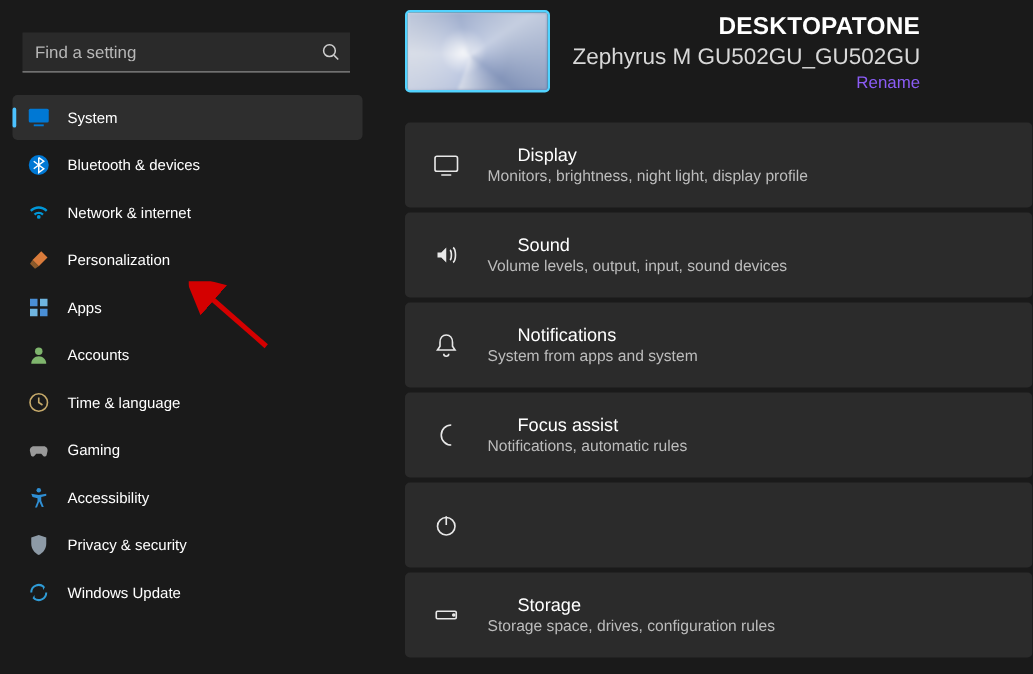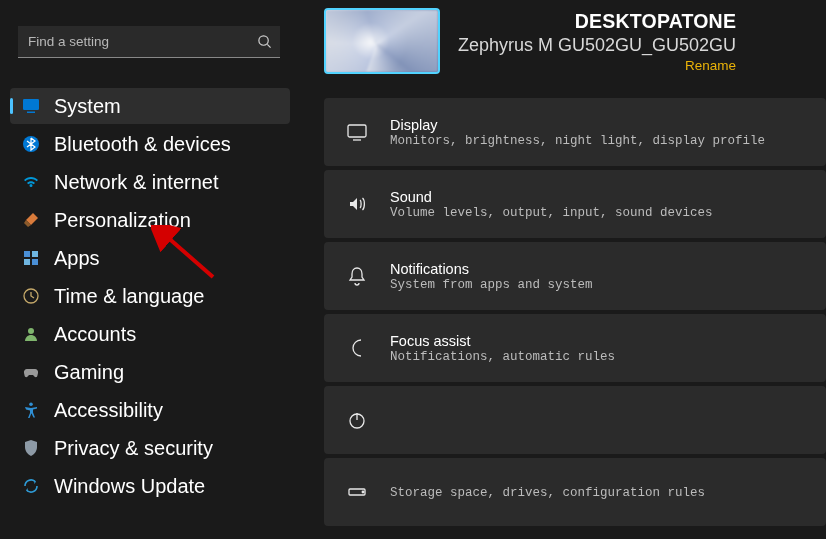--- a/index.html
+++ b/index.html
@@ -11,21 +11,21 @@
       overflow: hidden;
       position: relative;
     }
     .sidebar {
       position: absolute;
       left: 0; top: 0;
       width: 300px; height: 539px;
       padding-top: 26px;
     }
     .search-wrap {
-      margin: 0 18px 30px 18px;
+      margin: 0 18px 18px 18px;
       position: relative;
     }
     .search {
       width: 262px;
       height: 32px;
       background: #2a2a2a;
       border: none;
       border-bottom: 1px solid #888;
       color: #fff;
       padding: 0 34px 0 10px;
@@ -41,21 +41,21 @@
     }
     .nav { list-style: none; padding: 0 10px; }
     .nav-item {
       display: flex; align-items: center;
       height: 36px;
       padding: 0 12px;
       margin: 2px 0;
       border-radius: 4px;
       position: relative;
       cursor: pointer;
-      font-size: 20px;
+      font-size: 12px;
     }
     .nav-item.selected { background: #2e2e2e; }
     .nav-item.selected::before {
       content: "";
       position: absolute;
       left: 0; top: 10px;
       width: 3px; height: 16px;
       background: #4cc2ff;
       border-radius: 2px;
     }
@@ -87,38 +87,38 @@
       content: "";
       position: absolute; inset: 0;
       background:
         radial-gradient(circle at 40% 50%, rgba(255,255,255,0.8) 0%, rgba(200,210,235,0.3) 25%, transparent 50%),
         conic-gradient(from 200deg at 45% 55%, #b8c3dc, #d8dde7, #9aa9c8, #c5cee0, #8293b8, #d8dde7);
       filter: blur(1.2px);
     }
     .pc-info { padding-top: 2px; text-align: right; }
     .pc-name { font-size: 19.5px; font-weight: 600; letter-spacing: .2px; }
     .pc-model { font-size: 18px; color: #d8d8d8; margin-top: 2px; }
-    .rename { font-size: 13.5px; color: #eab308; margin-top: 2px; cursor: pointer; }
+    .rename { font-size: 13.5px; color: #8b5cf6; margin-top: 2px; cursor: pointer; }
     .cards { display: flex; flex-direction: column; gap: 4px; }
     .card {
       background: #2b2b2b;
       border-radius: 4px;
       height: 68px;
       display: flex; align-items: center;
       padding: 0 22px;
       cursor: pointer;
     }
     .card-icon {
       width: 22px; height: 22px;
       color: #e8e8e8;
       margin-right: 22px;
       flex-shrink: 0;
     }
-    .card-text .title { font-size: 14.5px; color: #fff; }
-    .card-text .subtitle { font-size: 12.5px; color: #bcbcbc; margin-top: 1px; font-family: Liberation Mono, monospace; }
+    .card-text .title { font-size: 14.5px; color: #fff; margin-left: 24px; }
+    .card-text .subtitle { font-size: 12.5px; color: #bcbcbc; margin-top: 1px; }
     .arrow-annot {
       position: absolute;
       left: 151px; top: 225px;
       width: 80px; height: 60px;
       pointer-events: none;
     }
     svg { display: block; }
   </style>
 </head>
 <body>
@@ -175,35 +175,35 @@
             <rect x="2" y="2" width="6" height="6" fill="#4a8fd6"></rect>
             <rect x="10" y="2" width="6" height="6" fill="#6fb5e0"></rect>
             <rect x="2" y="10" width="6" height="6" fill="#6fb5e0"></rect>
             <rect x="10" y="10" width="6" height="6" fill="#4a8fd6"></rect>
           </svg>
         </span>
         <span>Apps</span>
       </li>
       <li class="nav-item">
         <span class="nav-icon">
+          <svg width="18" height="18" viewBox="0 0 18 18" fill="#7fb56d">
+            <circle cx="9" cy="6" r="3"></circle>
+            <path d="M3 16c0-3.3 2.7-6 6-6s6 2.7 6 6z"></path>
+          </svg>
+        </span>
+        <span>Accounts</span>
+      </li>
+      <li class="nav-item">
+        <span class="nav-icon">
           <svg width="18" height="18" viewBox="0 0 18 18" fill="none" stroke="#c5a96a" stroke-width="1.3">
             <circle cx="9" cy="9" r="7"></circle>
             <path d="M9 5v4l3 2"></path>
           </svg>
         </span>
         <span>Time &amp; language</span>
-      </li>
-      <li class="nav-item">
-        <span class="nav-icon">
-          <svg width="18" height="18" viewBox="0 0 18 18" fill="#7fb56d">
-            <circle cx="9" cy="6" r="3"></circle>
-            <path d="M3 16c0-3.3 2.7-6 6-6s6 2.7 6 6z"></path>
-          </svg>
-        </span>
-        <span>Accounts</span>
       </li>
       <li class="nav-item">
         <span class="nav-icon">
           <svg width="18" height="18" viewBox="0 0 18 18" fill="#9a9a9a">
             <path d="M5 6h8c2 0 3.5 2 3 4l-.7 3c-.3 1.2-1.8 1.6-2.7.7L11 12H7l-1.6 1.7c-.9.9-2.4.5-2.7-.7L2 10c-.5-2 1-4 3-4z"></path>
           </svg>
         </span>
         <span>Gaming</span>
       </li>
       <li class="nav-item">
@@ -301,20 +301,21 @@
         </span>
       </div>
       <div class="card">
         <span class="card-icon">
           <svg width="22" height="22" viewBox="0 0 22 22" fill="none" stroke="currentColor" stroke-width="1.3">
             <rect x="3" y="8" width="16" height="6" rx="1"></rect>
             <circle cx="17" cy="11" r="0.8" fill="currentColor"></circle>
           </svg>
         </span>
         <div class="card-text">
+          <div class="title">Storage</div>
           <div class="subtitle">Storage space, drives, configuration rules</div>
         </div>
       </div>
     </div>
 </main>
 
 <svg class="arrow-annot" viewBox="0 0 80 60">
   <defs>
     <marker id="ah" markerWidth="8" markerHeight="8" refX="2" refY="4" orient="auto">
       <path d="M0,0 L8,4 L0,8 Z" fill="#d40000"></path>

